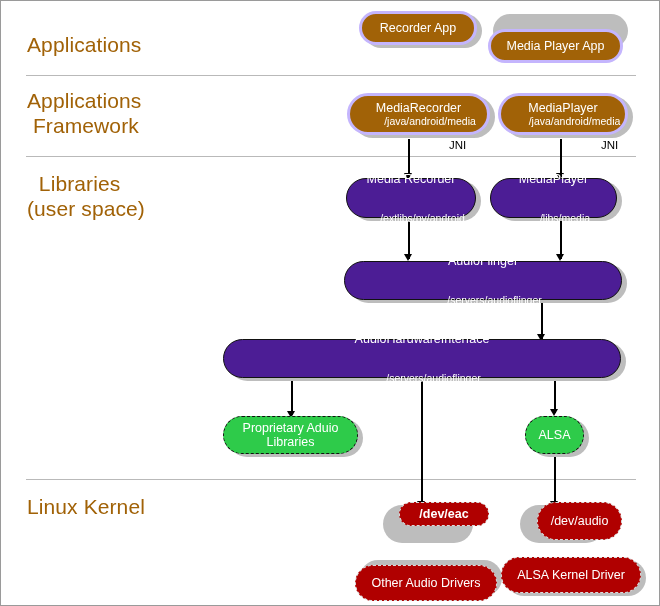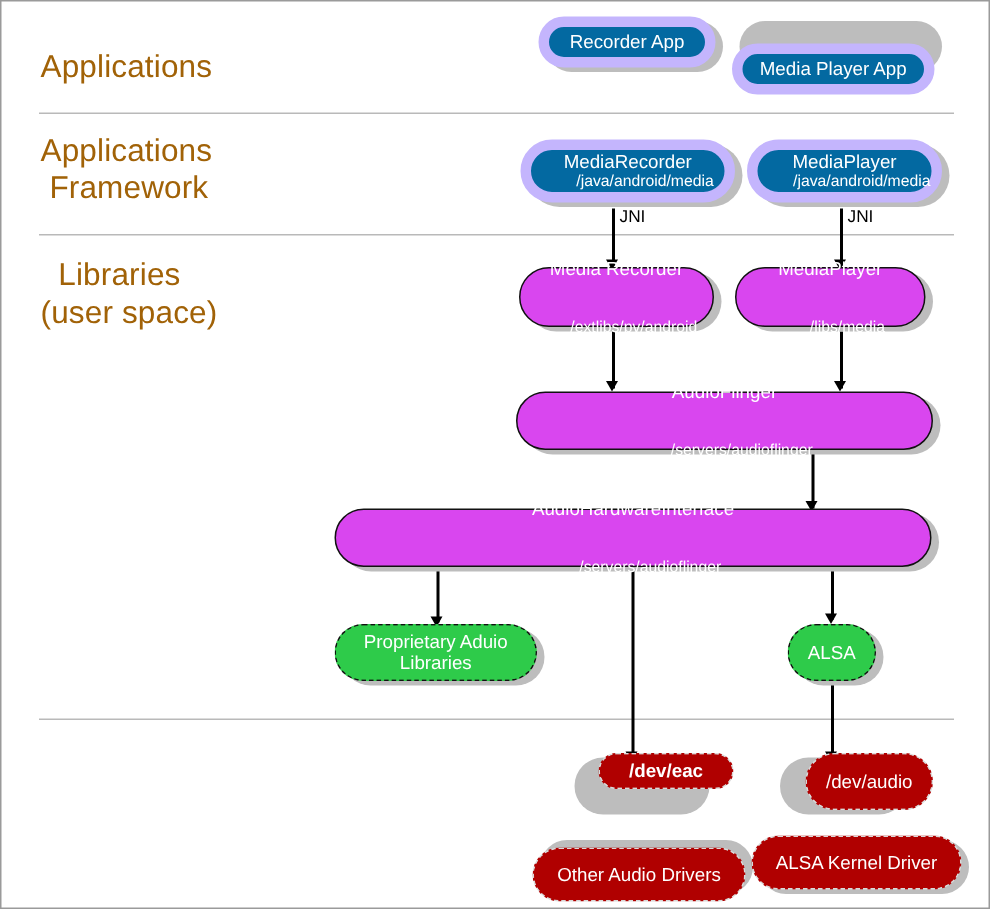--- a/index.html
+++ b/index.html
@@ -49,56 +49,58 @@
   .node.two-line .t1{line-height:14px;}
 
   
   .shadow{
     position:absolute;
     border-radius:999px;
     background:#bdbdbd;
     z-index:2;
   }
 
-  .blue{background:#0369a1;border:7px solid #c4b5fd;text-align:right;}
-  .green{background:#d946ef;border:1.6px solid #111111;gap:26px;}
+  .blue{background:#a16207;border:3px solid #c4b5fd;text-align:right;}
+  .green{background:#4c1d95;border:1.6px solid #111111;gap:26px;}
   .green-dash{background:#2ecb4a;border:1.6px dashed #111111;}
   .red-dash{background:#b00000;border:1.6px dashed #d9d9d9;}
 
   
   .conn{position:absolute;background:#000000;width:1.6px;z-index:1;}
   .arrow{
     position:absolute;
     width:0;height:0;
     border-left:4.5px solid transparent;
     border-right:4.5px solid transparent;
     border-top:7px solid #000000;
     z-index:1;
   }
   .jni{
     position:absolute;
     font-size:11.5px;
     color:#000000;
     white-space:nowrap;
     z-index:4;
+    margin-left:36px;
   }
 </style>
 </head>
 <body>
 
 <div id="canvas">
 
   <div class="layer-label" style="left:26px;top:31px;">Applications</div>
 
   <div class="layer-label" style="left:26px;top:87px;">Applications
  Framework</div>
 
   <div class="layer-label" style="left:26px;top:170px;">  Libraries
 (user space)</div>
 
+  <div class="layer-label" style="left:26px;top:493px;">Linux Kernel</div>
 
   <div class="divider" style="left:25px;top:74px;width:610px;"></div>
   <div class="divider" style="left:25px;top:155px;width:610px;"></div>
   <div class="divider" style="left:25px;top:478px;width:610px;"></div>
 
   <div class="conn" style="left:407px;top:138px;height:38px;"></div>
   <div class="arrow" style="left:403px;top:172px;"></div>
   <div class="jni" style="left:412px;top:138px;">JNI</div>
 
   <div class="conn" style="left:559px;top:138px;height:38px;"></div>

